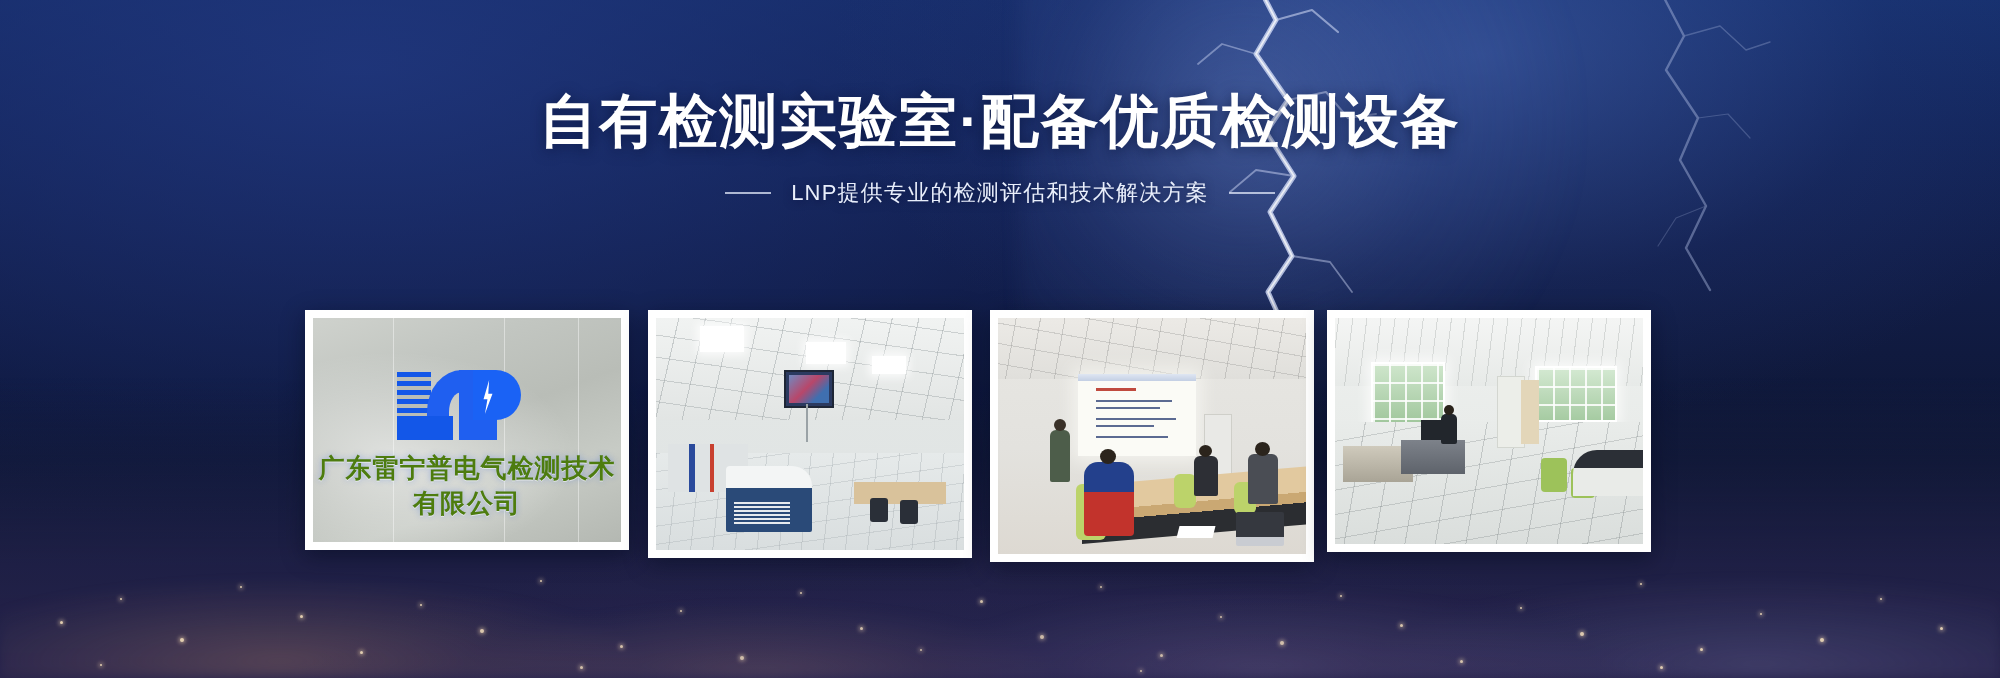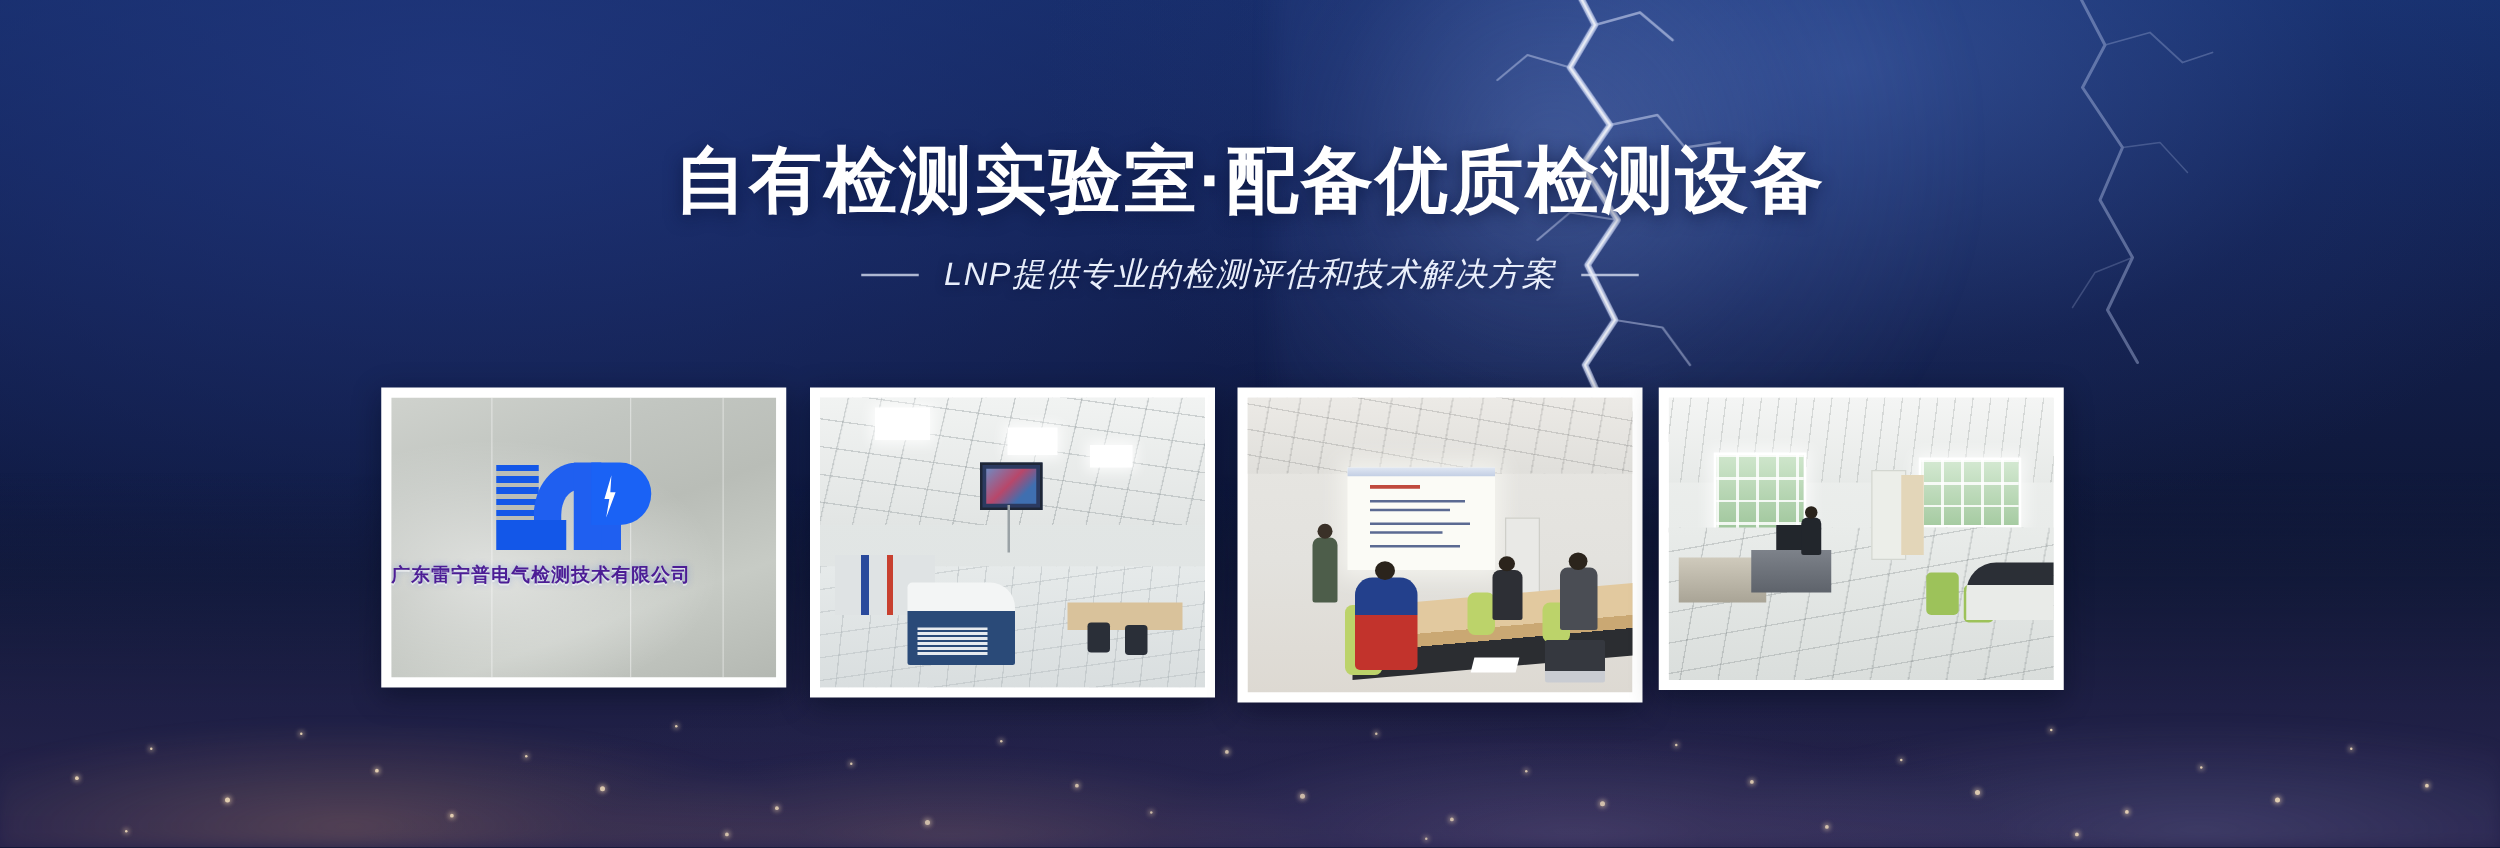--- a/index.html
+++ b/index.html
@@ -30,25 +30,25 @@
 
   
   .bolt{position:absolute;top:-20px;left:1080px;width:420px;height:430px;overflow:visible;opacity:.95;}
   .bolt2{position:absolute;top:-10px;left:1560px;width:420px;height:480px;opacity:.55;}
   .glow{position:absolute;top:-60px;left:1020px;width:560px;height:520px;
     background:radial-gradient(ellipse at 40% 35%, rgba(135,165,235,.30) 0%, rgba(90,120,200,.12) 42%, rgba(0,0,0,0) 72%);
     filter:blur(10px);}
 
   
   .headline-wrap{position:absolute;left:0;top:0;width:2000px;text-align:center;}
-  .headline{margin:0;padding-top:116px;color:#ffffff;font-size:58px;line-height:1;
+  .headline{margin:0;padding-top:92px;color:#ffffff;font-size:58px;line-height:1;
     font-weight:700;letter-spacing:2px;text-shadow:0 2px 14px rgba(10,20,60,.75);}
   .sub-row{margin-top:28px;display:flex;align-items:center;justify-content:center;gap:20px;}
   .rule{display:block;width:46px;height:2px;background:rgba(225,232,248,.75);}
-  .subtitle{color:#e8eefb;font-size:26px;letter-spacing:1.2px;text-shadow:0 1px 8px rgba(10,20,60,.7);font-style:italic;}
+  .subtitle{color:#e8eefb;font-size:22px;letter-spacing:1.2px;text-shadow:0 1px 8px rgba(10,20,60,.7);}
 
   
   .cards{position:absolute;left:0;top:310px;width:2000px;height:250px;}
   .card{position:absolute;top:0;background:#ffffff;padding:8px;box-sizing:border-box;
     box-shadow:0 6px 22px rgba(2,8,26,.45);}
   .card .ph{width:100%;height:100%;overflow:hidden;position:relative;}
 
   
   .c1{left:305px;width:324px;height:240px;}
   .wall{position:absolute;inset:0;
@@ -60,22 +60,22 @@
   .logo .bars{position:absolute;left:0;top:6px;width:34px;height:44px;
     background:repeating-linear-gradient(180deg,#1357e8 0 5px,#b9bdb7 5px 9px);}
   .logo .nblock{position:absolute;left:0;top:50px;width:56px;height:24px;background:#1357e8;}
   .logo .arc{position:absolute;left:30px;top:4px;width:70px;height:70px;
     border:22px solid #1f5ff0;border-radius:50% 50% 0 0/60% 60% 0 0;border-bottom:none;box-sizing:border-box;}
   .logo .pstem{position:absolute;left:62px;top:4px;width:22px;height:70px;background:#1f5ff0;}
   .logo .pbowl{position:absolute;left:76px;top:4px;width:48px;height:50px;background:#1a62f5;border-radius:0 26px 26px 0;}
   .logo .flash{position:absolute;left:84px;top:14px;width:0;height:0;}
   .logo .flash:before{content:"";position:absolute;width:14px;height:34px;background:#ffffff;
     clip-path:polygon(58% 0,18% 56%,46% 56%,28% 100%,82% 40%,52% 40%);}
-  .cn-name{position:absolute;left:0;right:0;top:133px;text-align:left;color:#4c1d95;
-    font-size:15px;font-weight:700;letter-spacing:1px;
+  .cn-name{position:absolute;left:0;right:0;top:133px;text-align:center;color:#4d7c0f;
+    font-size:26px;font-weight:700;letter-spacing:1px;
     text-shadow:0 1px 0 rgba(255,255,255,.55), 0 0 6px rgba(30,80,220,.35);}
   .en-name{position:absolute;left:0;right:0;top:158px;text-align:center;color:#1a4fdc;
     font-size:9px;font-weight:700;letter-spacing:.2px;}
 
   
   .c2{left:648px;width:324px;height:248px;}
   .lab{position:absolute;inset:0;background:linear-gradient(180deg,#e9eceb 0%,#e2e6e5 40%,#dfe3e3 100%);}
   .lab .ceil{position:absolute;left:0;top:0;width:100%;height:44%;
     background:linear-gradient(180deg,#f1f3f2,#e2e5e4);}
   .lab .grid{position:absolute;left:-10%;top:0;width:120%;height:44%;

